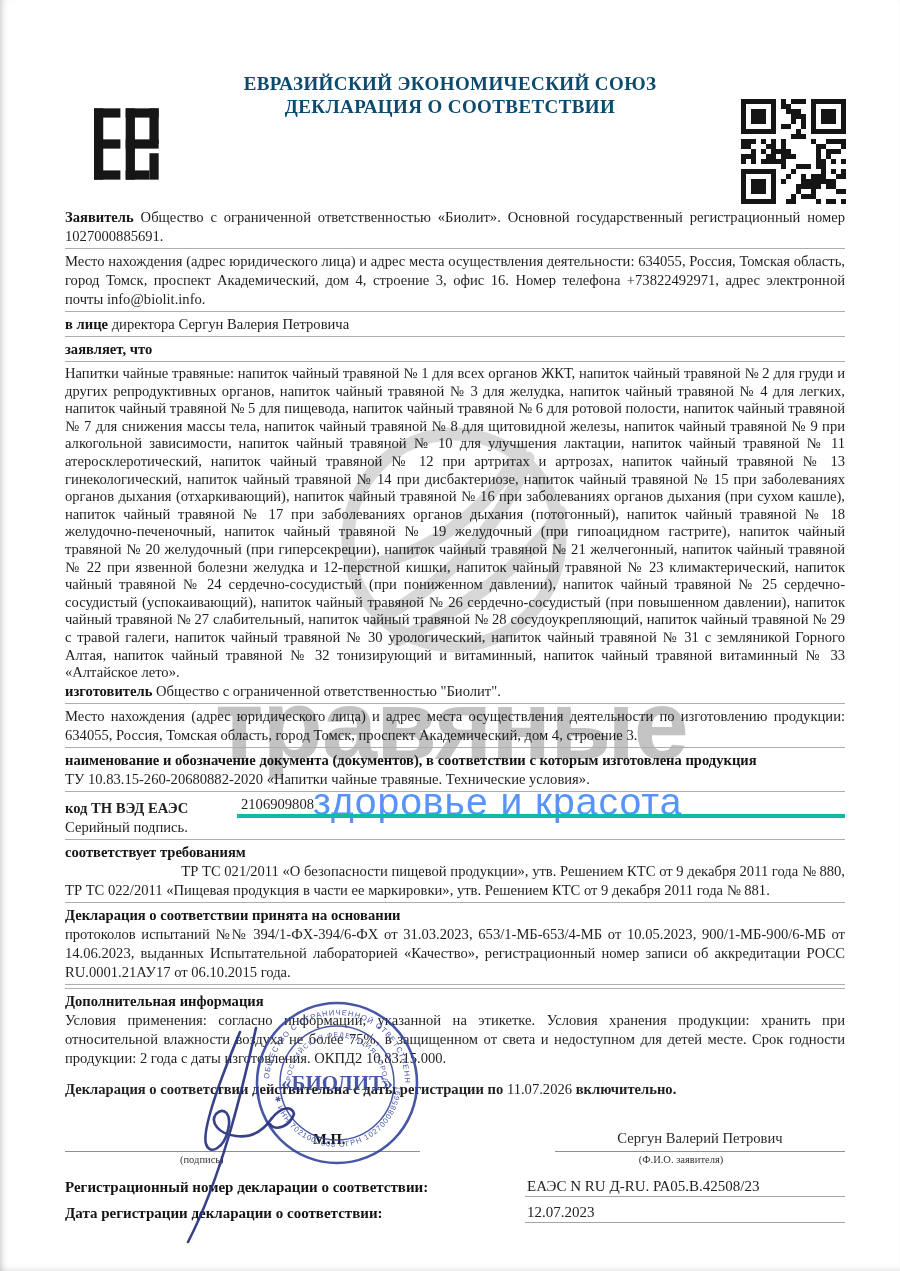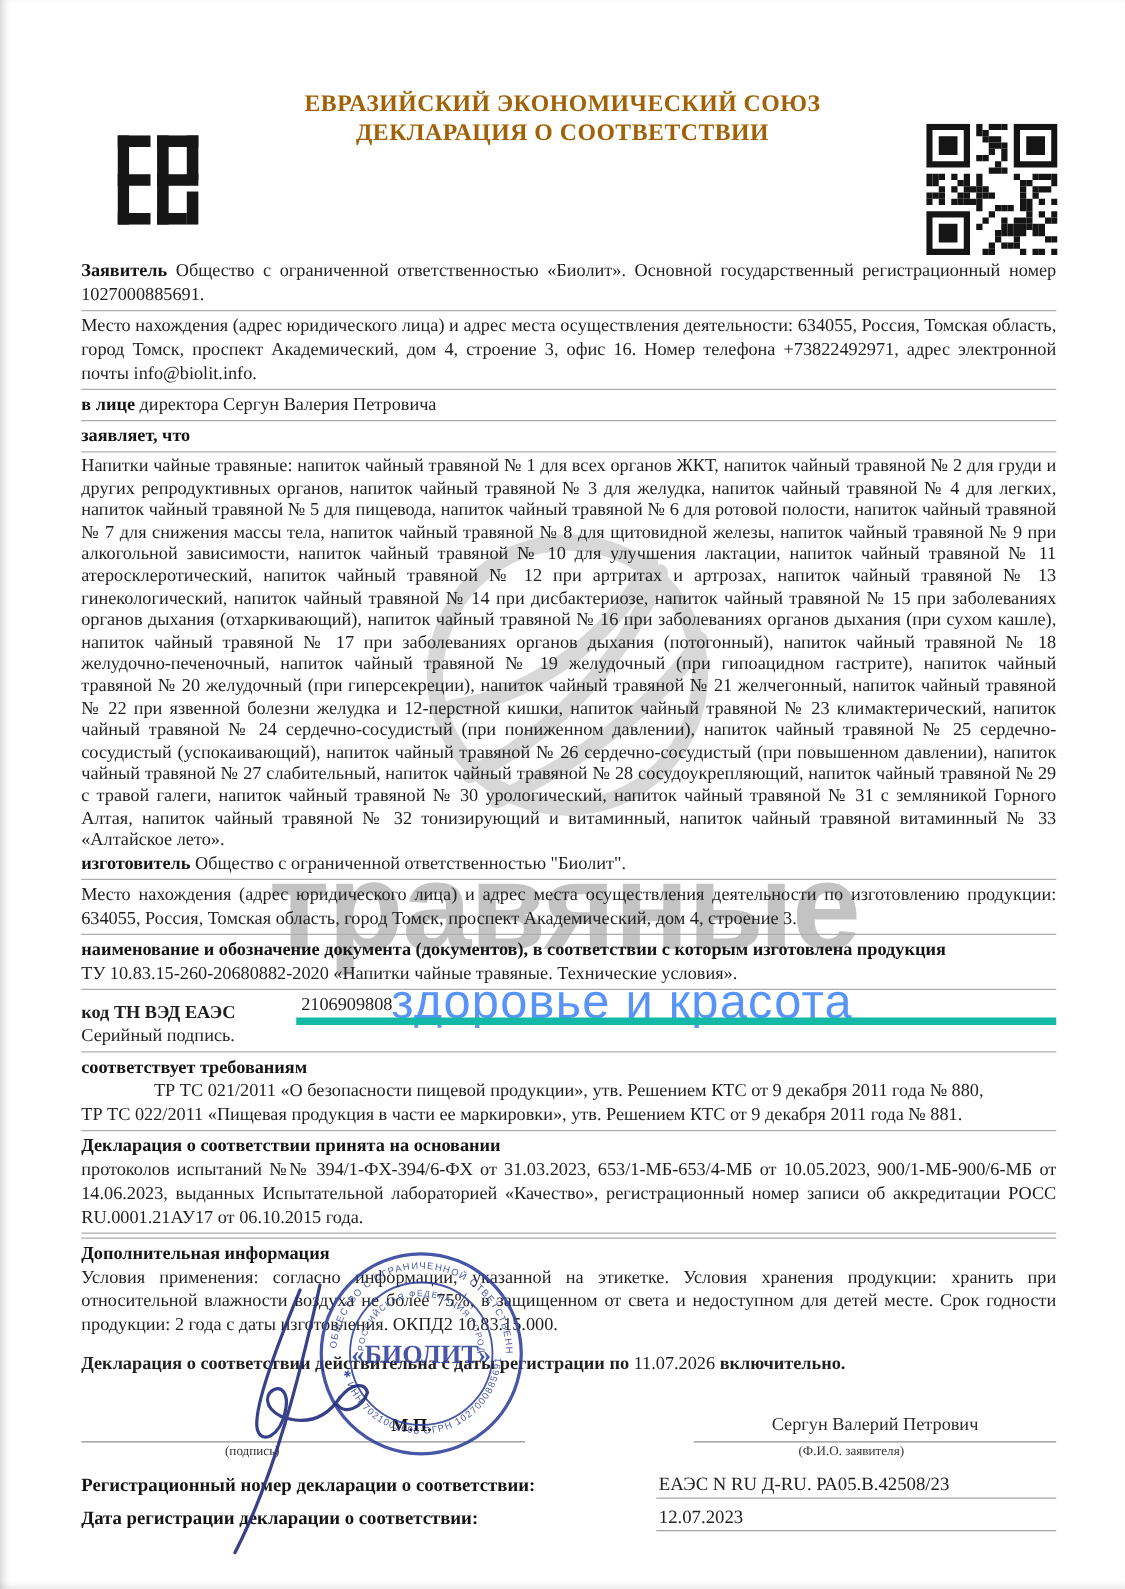--- a/index.html
+++ b/index.html
@@ -3,21 +3,21 @@
 <meta charset="utf-8">
 <style>
   html,body{margin:0;padding:0;background:#ffffff;}
   .page{
     position:relative;width:900px;height:1271px;background:#fff;overflow:hidden;
     font-family:"Liberation Serif","DejaVu Serif",serif;color:#1f1f1f;
     box-shadow:inset 7px 0 9px -7px rgba(0,0,0,.28), inset 0 -5px 7px -5px rgba(0,0,0,.15);
   }
   
   .title-block{position:absolute;top:72px;left:0;width:100%;text-align:center;z-index:2;}
-  .title-line{font-weight:700;font-size:19px;letter-spacing:.4px;color:#a16207;line-height:23px;}
+  .title-line{font-weight:700;font-size:19px;letter-spacing:.4px;color:#0c4a6e;line-height:23px;}
   .eac-mark{position:absolute;left:94px;top:108px;z-index:2;}
   .qr{position:absolute;left:741px;top:99px;width:105px;height:105px;z-index:2;}
   
   .wm-circle{position:absolute;left:338px;top:424px;z-index:0;opacity:.55;}
   .wm-brand{
     position:absolute;left:215px;top:668px;z-index:0;
     font-family:"Liberation Sans","DejaVu Sans",sans-serif;font-weight:700;
     font-size:99px;color:#9c9c9c;opacity:.6;letter-spacing:-1px;white-space:nowrap;
   }
   .wm-tagline{
@@ -27,21 +27,21 @@
   }
   
   .content{position:absolute;left:65px;top:208px;width:780px;z-index:2;}
   .content p{margin:0;text-align:justify;font-size:14.6px;line-height:19px;}
   p.products{line-height:17.6px;}
   .rule{border-top:1px solid #adadad;margin:2px 0 3px 0;height:0;}
   b.lead{font-weight:700;color:#141414;}
   p.boldline{font-weight:700;color:#141414;text-align:left;}
   .tnved-row{display:flex;align-items:flex-end;font-size:14.6px;line-height:19px;}
   .tnved-label{font-weight:700;width:172px;flex:none;}
-  .tnved-value{flex:1;border-bottom:6px solid #14b8a6;padding-left:4px;}
+  .tnved-value{flex:1;border-bottom:4px solid #14b8a6;padding-left:4px;}
   .validity{margin-top:12px !important;font-weight:700;text-align:left !important;}
   .validity .vdate{font-weight:400;}
   
   .sigblock{position:relative;height:64px;margin-top:8px;font-size:14.6px;}
   .sig-line-left{position:absolute;left:0;top:44px;width:355px;border-top:1px solid #8f8f8f;}
   .sig-caption-left{position:absolute;left:72px;top:47px;font-size:10.5px;color:#333;margin-left:43px;}
   .mp{position:absolute;left:248px;top:24px;font-weight:700;color:#111;}
   .fio-name{position:absolute;left:490px;top:23px;width:290px;text-align:center;color:#2a2a2a;}
   .sig-line-right{position:absolute;left:490px;top:44px;width:290px;border-top:1px solid #8f8f8f;}
   .sig-caption-right{position:absolute;left:471px;top:47px;width:290px;text-align:center;font-size:10.5px;color:#333;}
@@ -245,21 +245,21 @@
     <div class="rule"></div>
 
     <div class="tnved-row">
       <span class="tnved-label">код ТН ВЭД ЕАЭС</span>
       <span class="tnved-value">2106909808</span>
     </div>
     <p style="text-align:left;">Серийный подпись.</p>
     <div class="rule"></div>
 
     <p class="boldline">соответствует требованиям</p>
-    <p style="text-align:center;">ТР ТС 021/2011 «О безопасности пищевой продукции», утв. Решением КТС от 9 декабря 2011 года № 880,</p>
+    <p style="text-align:right;">ТР ТС 021/2011 «О безопасности пищевой продукции», утв. Решением КТС от 9 декабря 2011 года № 880,</p>
     <p style="text-align:left;">ТР ТС 022/2011 «Пищевая продукция в части ее маркировки», утв. Решением КТС от 9 декабря 2011 года № 881.</p>
     <div class="rule"></div>
 
     <p class="boldline">Декларация о соответствии принята на основании</p>
     <p>протоколов испытаний №№ 394/1-ФХ-394/6-ФХ от 31.03.2023, 653/1-МБ-653/4-МБ от 10.05.2023, 900/1-МБ-900/6-МБ от 14.06.2023, выданных Испытательной лабораторией «Качество», регистрационный номер записи об аккредитации РОСС RU.0001.21АУ17 от 06.10.2015 года.</p>
     <div class="rule"></div>
 
     <div class="rule"></div>
 
     <p class="boldline">Дополнительная информация</p>

